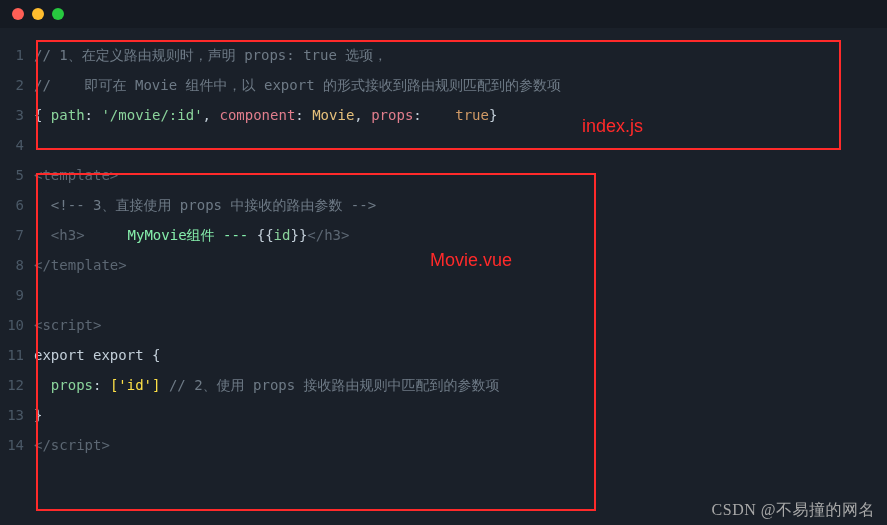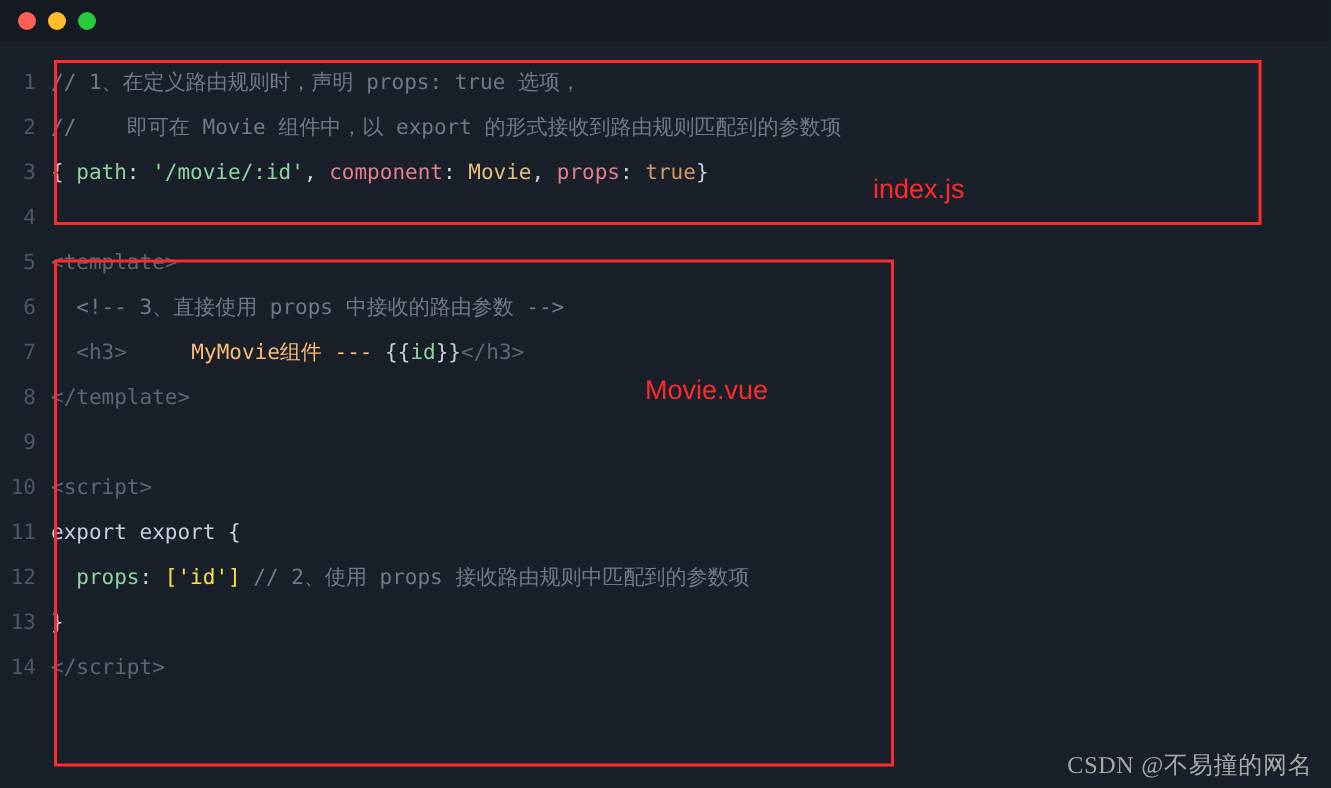--- a/index.html
+++ b/index.html
@@ -14,23 +14,23 @@
   .line { display: flex; align-items: flex-start; min-height: 30px; line-height: 30px; white-space: pre; }
   .gutter { width: 34px; text-align: right; color: #4a5866; padding-right: 10px; flex-shrink: 0; user-select: none; }
   .code { flex: 1; }
   .c-comment { color: #6e7a86; }
   .c-punc { color: #c3cfd9; }
   .c-prop-path { color: #8bd49c; }
   .c-prop-comp { color: #e27e8d; text-align: right; }
   .c-prop-props { color: #e27e8d; }
   .c-val-str { color: #8bd49c; }
   .c-val-ident { color: #e6c07b; }
-  .c-bool { color: #d19a66; }
+  .c-bool { color: #d19a66; margin-left: 25px; }
   .c-tag { color: #5c6773; }
-  .c-text { color: #fdba74; padding-left: 43px; }
+  .c-text { color: #86efac; padding-left: 43px; }
   .c-keyword { color: #c3cfd9; }
   .c-script-prop { color: #8bd49c; }
   .c-arr { color: #fde047; margin-top: 26px; }
   .c-propval { color: #8bd49c; }
 
   .box1 { position: absolute; top: 40px; left: 36px; width: 805px; height: 110px; border: 2px solid #ff2a2a; pointer-events: none; }
   .box2 { position: absolute; top: 173px; left: 36px; width: 560px; height: 338px; border: 2px solid #ff2a2a; pointer-events: none; }
   .label1 { position: absolute; top: 116px; left: 582px; color: #ff2a2a; font-family: "Segoe UI", "Helvetica", sans-serif; font-size: 18px; pointer-events: none; }
   .label2 { position: absolute; top: 250px; left: 430px; color: #ff2a2a; font-family: "Segoe UI", "Helvetica", sans-serif; font-size: 18px; pointer-events: none; }
   .watermark { position: absolute; bottom: 4px; right: 12px; color: #a8a8a8; font-family: Liberation Serif, serif; font-size: 16px; letter-spacing: 0.5px; }

